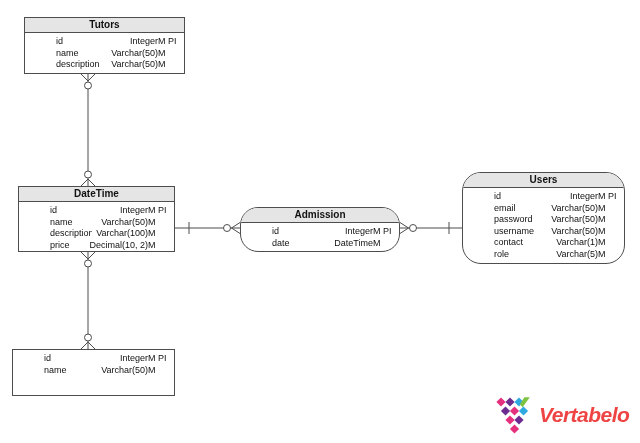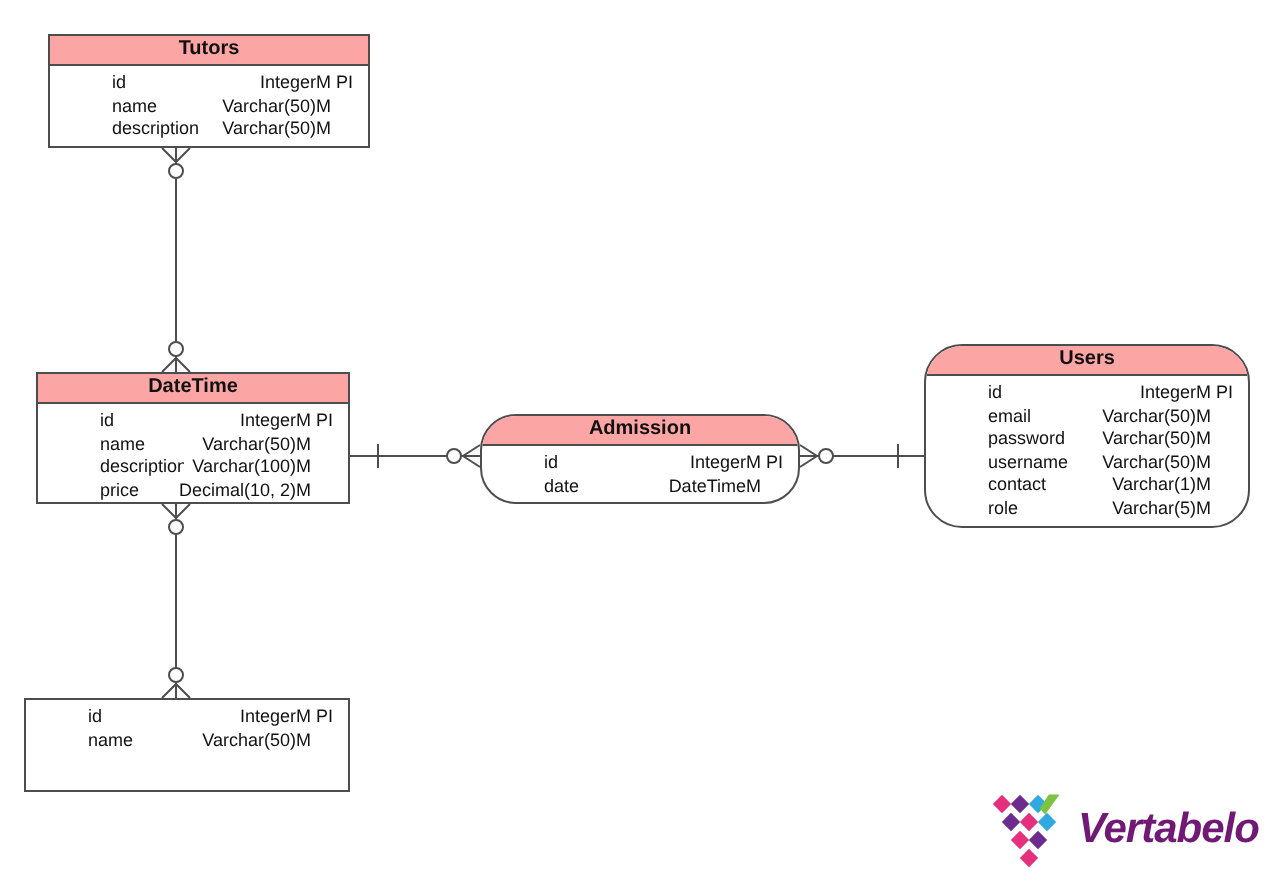--- a/index.html
+++ b/index.html
@@ -15,21 +15,21 @@
 
   .entity {
     position: absolute;
     box-sizing: border-box;
     background: #ffffff;
     border: 1px solid #4d4d4d;
     color: #111111;
     overflow: hidden;
   }
   .entity-title {
-    background: #fca5a5;
+    background: #e5e5e5;
     border-bottom: 1px solid #4d4d4d;
     font-weight: bold;
     font-size: 10px;
     line-height: 12px;
     padding: 1px 4px;
     text-align: center;
     white-space: nowrap;
   }
   .entity-body { padding: 3px 0 2px 0; }
   .col-row {
@@ -49,21 +49,21 @@
     left: 494px; top: 395px;
     display: flex;
     align-items: center;
     gap: 5px;
   }
   .logo-text {
     font-size: 21px;
     font-weight: bold;
     font-style: italic;
     letter-spacing: -0.5px;
-    color: #701a75;
+    color: #ef4444;
     line-height: 40px;
   }
 </style>
 </head>
 <body>
 
 <div class="canvas">
 
   <svg class="connectors" viewBox="0 0 640 443" stroke="#4d4d4d" stroke-width="1" fill="none">
 

